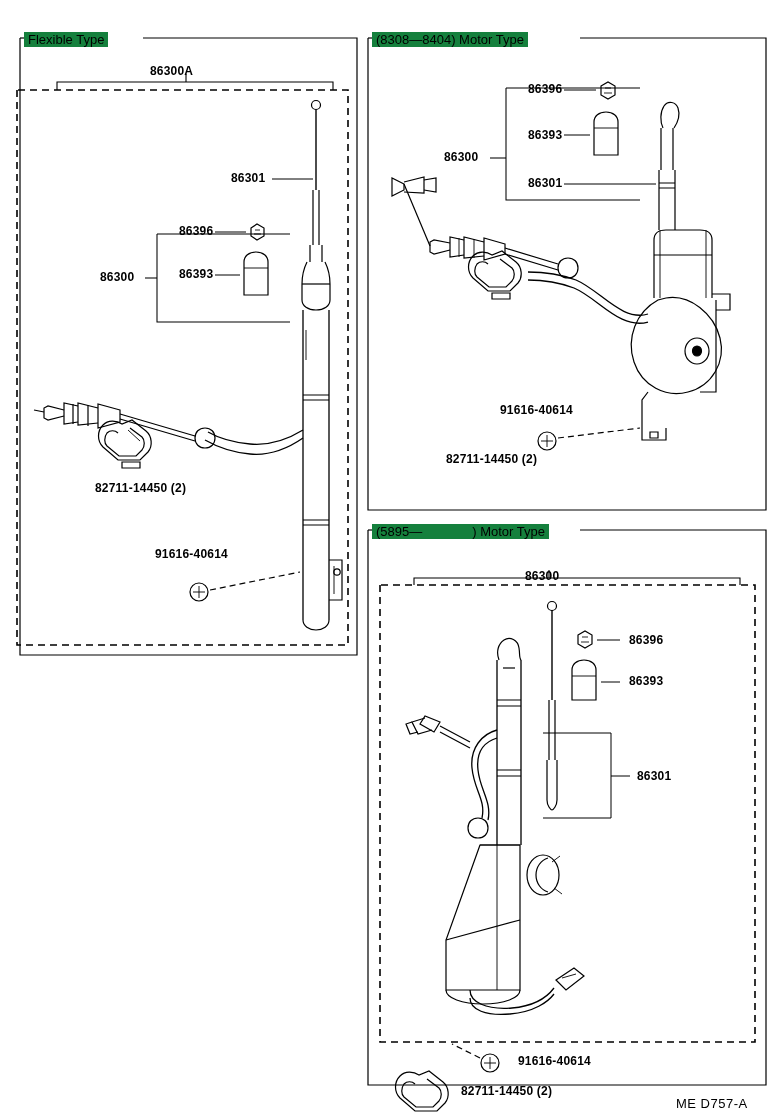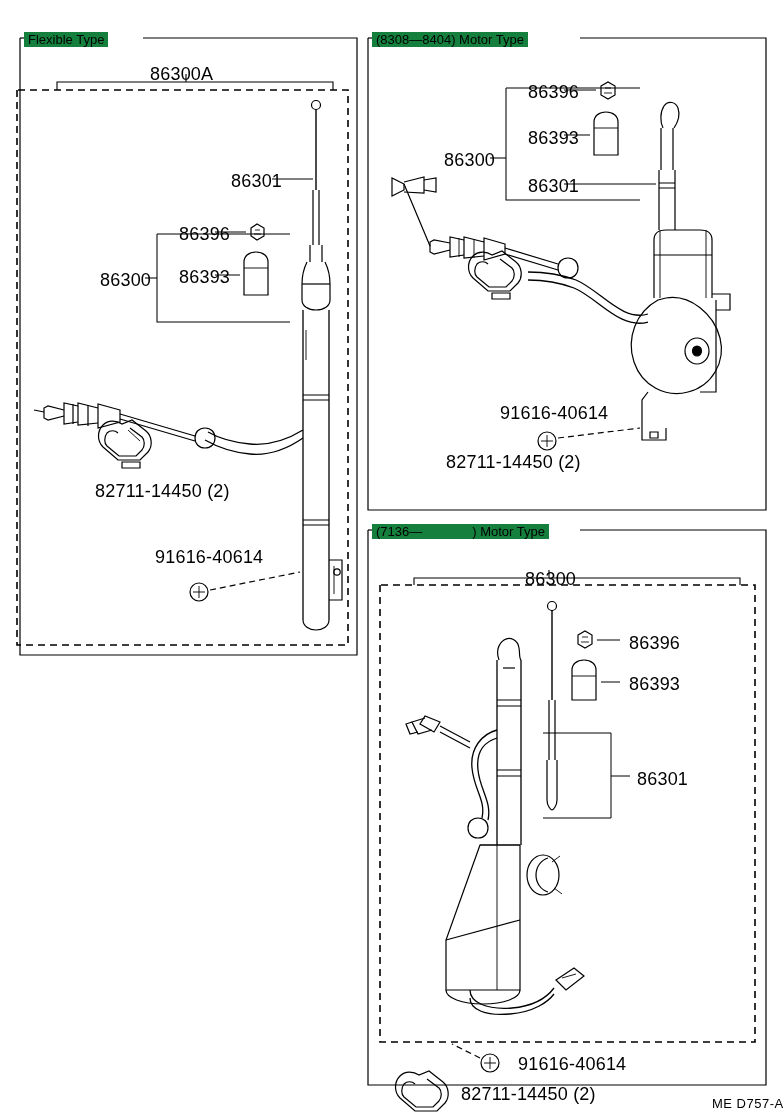--- a/index.html
+++ b/index.html
@@ -2,24 +2,24 @@
 <html><head>
 <meta charset="utf-8">
 <style>
   html, body { margin:0; padding:0; background:#ffffff; }
   body {
     width:784px; height:1118px; position:relative;
     font-family:"Liberation Sans", sans-serif;
     color:#000;
     overflow:hidden;
   }
-  .lbl { position:absolute; font-size:18px; letter-spacing:0.2px; white-space:nowrap; }
+  .lbl { position:absolute; font-size:12px; letter-spacing:0.2px; white-space:nowrap;font-weight:bold; }
   .panel-title { position:absolute; font-size:13px; white-space:nowrap; background:#15803d; padding:0 4px; }
   svg { position:absolute; left:0; top:0; }
-  .code { position:absolute; font-size:13px; letter-spacing:0.5px;margin-left:36px; }
+  .code { position:absolute; font-size:13px; letter-spacing:0.5px; }
 </style>
 </head>
 <body>
 
 <svg width="784" height="1118" viewBox="0 0 784 1118">
   <g fill="none" stroke="#000" stroke-width="1.2">
 
     <path d="M20 38 L20 655 L357 655 L357 38 L143 38"></path>
     <path d="M20 38 L26 38"></path>
 
@@ -206,21 +206,21 @@
       <path d="M480 1058 L452 1044"></path>
     </g>
 
     <path d="M419 1075 C413 1071 405 1071 400 1076 C394 1082 394 1092 400 1098 L415 1111 L437 1111 L445 1103 C450 1097 449 1087 443 1082 L429 1071 Z"></path>
     <path d="M415 1084 C412 1081 407 1081 404 1084 C401 1088 401 1094 404 1097 L416 1107 L433 1107 L439 1101 C442 1097 442 1091 439 1088 L427 1079"></path>
   </g>
 </svg>
 
 <div class="panel-title" style="left:24px; top:32px;">Flexible Type</div>
 <div class="panel-title" style="left:372px; top:32px;text-align:right;">(8308—8404) Motor Type</div>
-<div class="panel-title" style="left:372px; top:524px;"><span>(7136—</span><span style="display:inline-block;width:50px"></span><span>) Motor Type</span></div>
+<div class="panel-title" style="left:372px; top:524px;"><span>(5895—</span><span style="display:inline-block;width:50px"></span><span>) Motor Type</span></div>
 
 <div class="lbl" style="left:150px; top:64px;">86300A</div>
 <div class="lbl" style="left:231px; top:171px;">86301</div>
 <div class="lbl" style="left:179px; top:224px;">86396</div>
 <div class="lbl" style="left:179px; top:267px;">86393</div>
 <div class="lbl" style="left:100px; top:270px;">86300</div>
 <div class="lbl" style="left:95px; top:481px;">82711-14450 (2)</div>
 <div class="lbl" style="left:155px; top:547px;">91616-40614</div>
 
 <div class="lbl" style="left:528px; top:82px;">86396</div>

